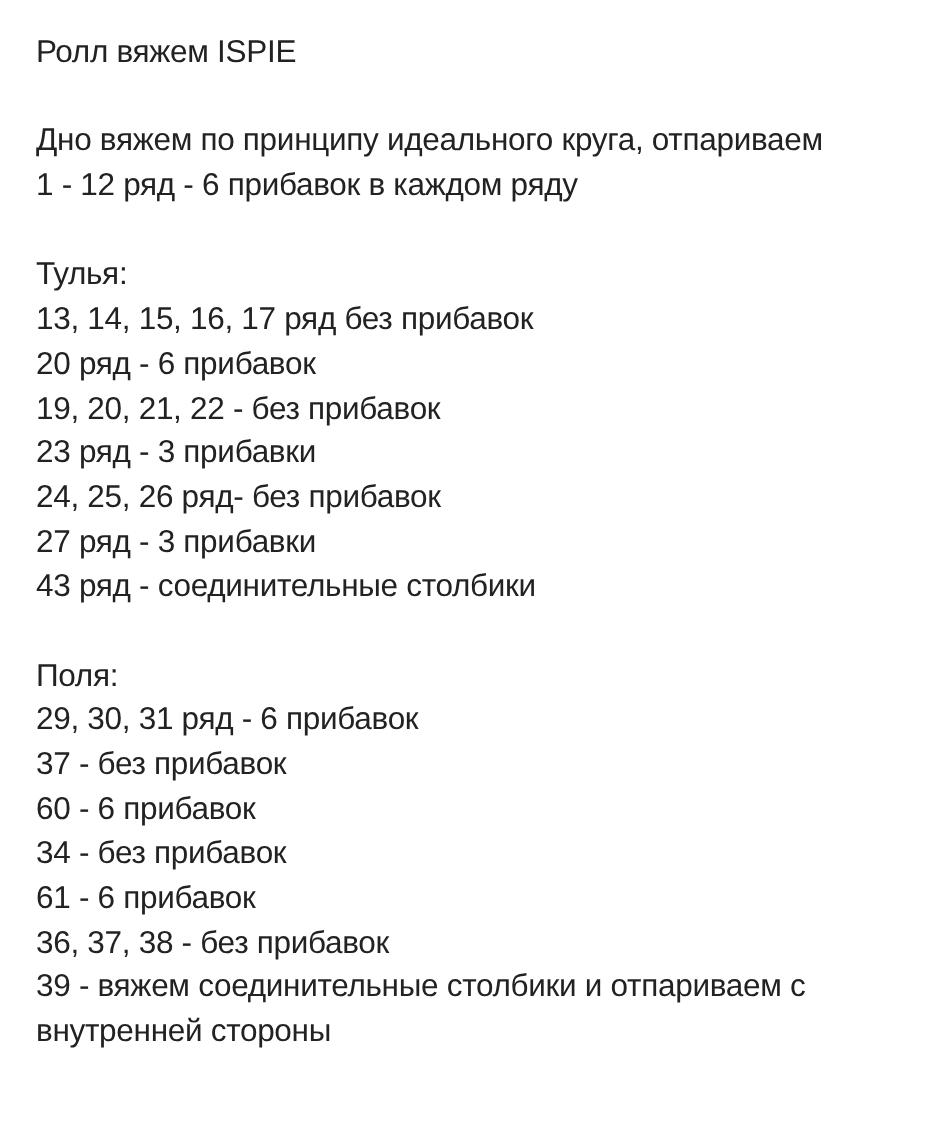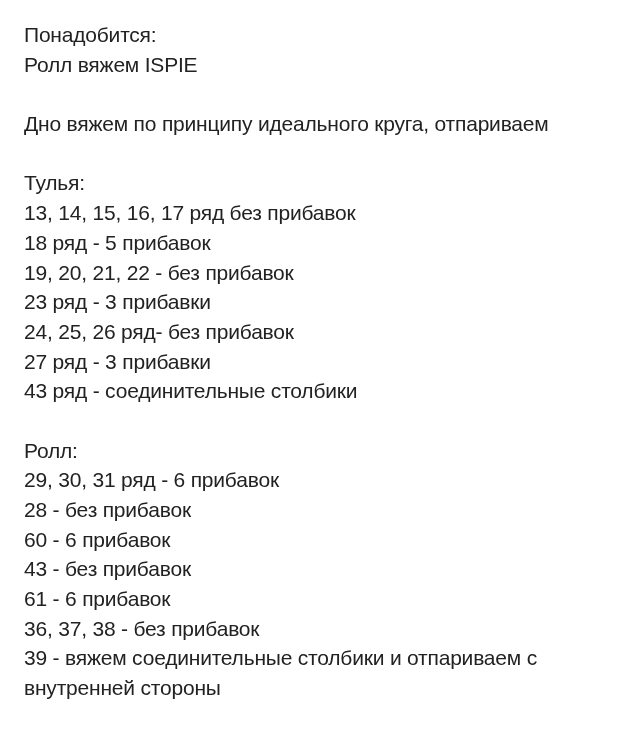--- a/index.html
+++ b/index.html
@@ -13,43 +13,43 @@
     }
     .line { height: 29.7px; line-height: 29.7px; white-space: nowrap; }
     .blank { height: 29.7px; }
     .section { }
   </style>
 </head>
 <body>
 
 <div class="doc">
   <div class="section">
-    <div class="line">Понадобится:</div>
     <div class="line">Ролл вяжем ISPIE</div>
   </div>
   <div class="blank"></div>
   <div class="section">
     <div class="line">Дно вяжем по принципу идеального круга, отпариваем</div>
+    <div class="line">1 - 12 ряд - 6 прибавок в каждом ряду</div>
   </div>
   <div class="blank"></div>
   <div class="section">
     <div class="line">Тулья:</div>
     <div class="line">13, 14, 15, 16, 17 ряд без прибавок</div>
-    <div class="line">18 ряд - 5 прибавок</div>
+    <div class="line">20 ряд - 6 прибавок</div>
     <div class="line">19, 20, 21, 22 - без прибавок</div>
     <div class="line">23 ряд - 3 прибавки</div>
     <div class="line">24, 25, 26 ряд- без прибавок</div>
     <div class="line">27 ряд - 3 прибавки</div>
     <div class="line">43 ряд - соединительные столбики</div>
   </div>
   <div class="blank"></div>
   <div class="section">
-    <div class="line">Ролл:</div>
+    <div class="line">Поля:</div>
     <div class="line">29, 30, 31 ряд - 6 прибавок</div>
-    <div class="line">28 - без прибавок</div>
+    <div class="line">37 - без прибавок</div>
     <div class="line">60 - 6 прибавок</div>
-    <div class="line">43 - без прибавок</div>
+    <div class="line">34 - без прибавок</div>
     <div class="line">61 - 6 прибавок</div>
     <div class="line">36, 37, 38 - без прибавок</div>
     <div class="line">39 - вяжем соединительные столбики и отпариваем с</div>
     <div class="line">внутренней стороны</div>
   </div>
 </div>
 
 </body></html>

